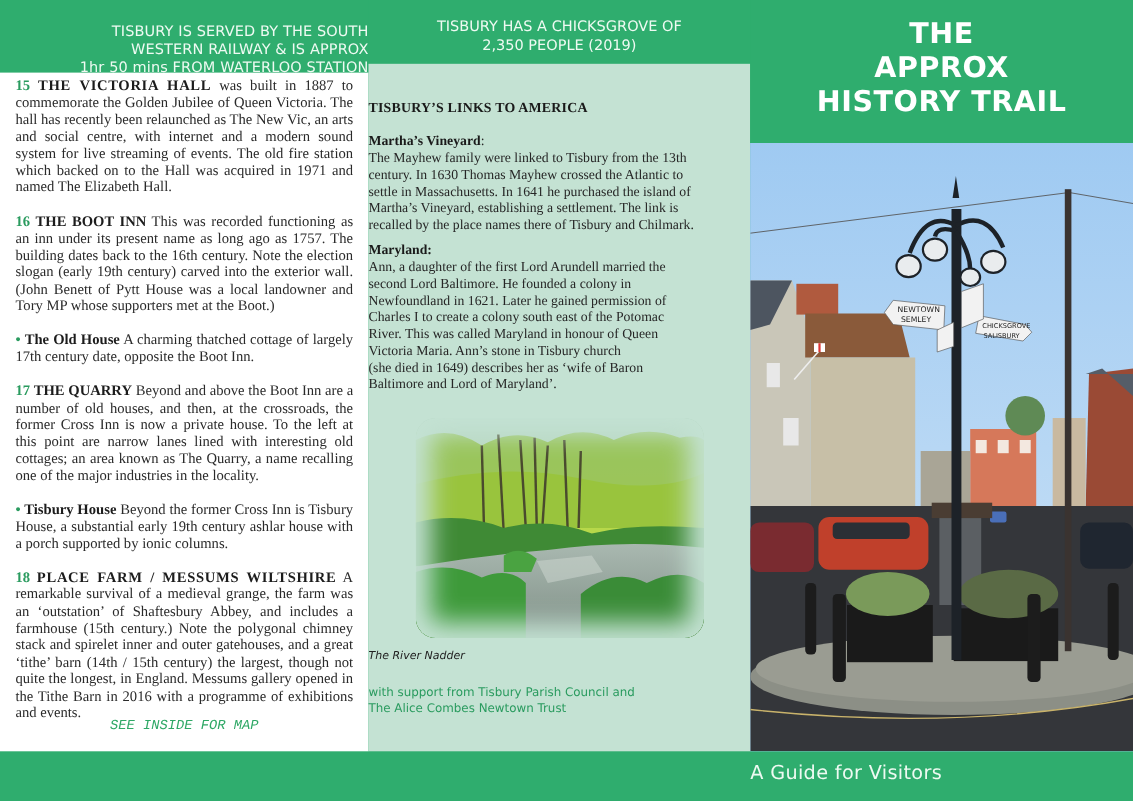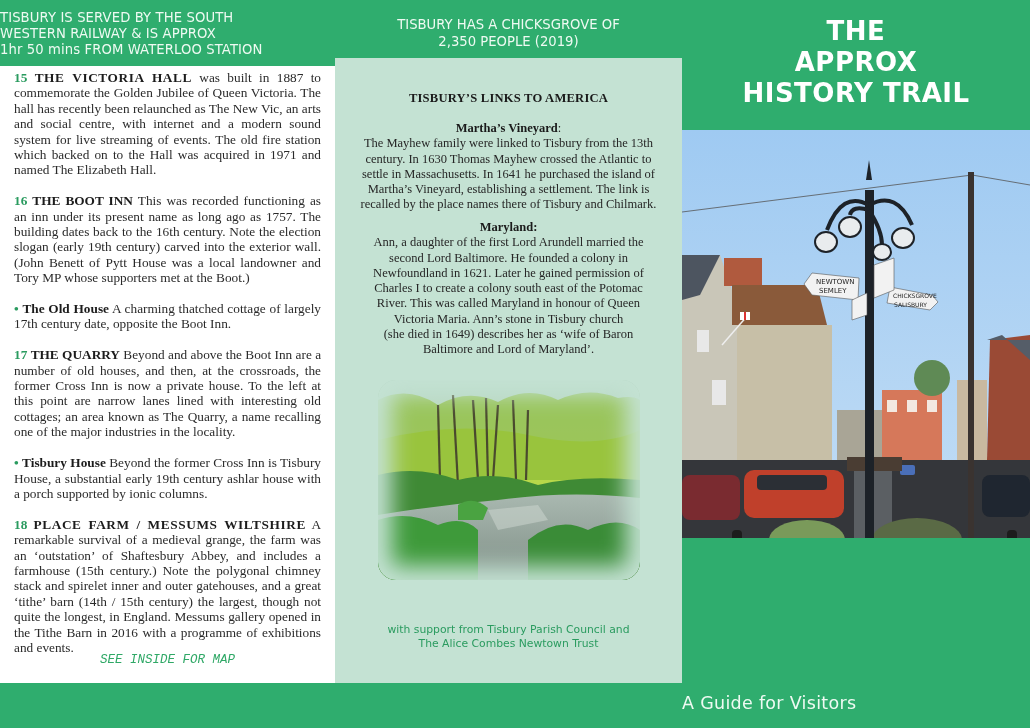--- a/index.html
+++ b/index.html
@@ -4,22 +4,22 @@
   <style>
     * { box-sizing: border-box; margin: 0; padding: 0; }
     html, body { width: 1030px; height: 728px; overflow: hidden; background: #2fad6e; }
     body { position: relative; font-family: "DejaVu Sans", sans-serif; }
 
     .green { background: #2fad6e; }
 
     
     #left-header {
       position: absolute; left: 0; top: 0; width: 335px; height: 66px;
-      color: #eefaf2; text-align: left; font-size: 13.2px; line-height: 16px;
-      padding-top: 10px; letter-spacing: 0.1px;
+      color: #eefaf2; text-align: right; font-size: 13.2px; line-height: 16px;
+      padding-top: 22px; letter-spacing: 0.1px;
     }
     #left-header div { white-space: nowrap; }
     #left-body {
       position: absolute; left: 0; top: 66px; width: 335px; height: 617px;
       background: #ffffff; padding: 4px 14px 0 14px;
       font-family: "Liberation Serif", serif; color: #2a2a2a;
       font-size: 13.3px; line-height: 15.4px; text-align: justify;
     }
     #left-body p { margin-bottom: 15.4px; }
     .num { color: #2a9b5f; font-weight: bold; }
@@ -36,21 +36,21 @@
     #mid-header {
       position: absolute; left: 335px; top: 0; width: 347px; height: 58px;
       color: #eefaf2; text-align: center; font-size: 13.2px; line-height: 17px;
       padding-top: 16px;
     }
     #mid-header div { white-space: nowrap; }
     #mid-body {
       position: absolute; left: 335px; top: 58px; width: 347px; height: 625px;
       background: #c4e2d3;
       font-family: "Liberation Serif", serif; color: #262626;
-      text-align: center; font-size: 12.5px; line-height: 15.3px;
+      font-size: 12.5px; line-height: 15.3px;
     }
     #links-title {
       position: absolute; top: 33px; left: 0; width: 100%;
       font-weight: bold; font-size: 12.6px; letter-spacing: 0.2px; color: #1a1a1a;
     }
     #marthas { position: absolute; top: 63px; left: 0; width: 100%; }
     #maryland { position: absolute; top: 162px; left: 0; width: 100%; }
     .sub-h { font-weight: bold; color: #1a1a1a; }
     .lines div { white-space: nowrap; }
 
@@ -75,21 +75,21 @@
     }
     #leaflet div { white-space: nowrap; }
 
     
     #right-header {
       position: absolute; left: 682px; top: 0; width: 348px; height: 130px;
       color: #ffffff; text-align: center; font-weight: bold;
       font-size: 26px; line-height: 31px; padding-top: 16px; letter-spacing: 0.5px;
     }
     #street-photo {
-      position: absolute; left: 682px; top: 130px; width: 348px; height: 408px; overflow: hidden;
+      position: absolute; left: 682px; top: 130px; width: 348px; height: 553px; overflow: hidden;
       background: #9cc9f0;
     }
     #street-photo svg { display: block; }
 
     
     #footer {
       position: absolute; left: 0; top: 683px; width: 1030px; height: 45px;
     }
     #footer-text {
       position: absolute; left: 682px; width: 348px; top: 10px; text-align: left;
@@ -205,20 +205,21 @@
       <path d="M0 135 Q60 125 120 120 Q190 110 262 118 L262 200 L0 200 Z" fill="url(#water)"></path>
       <path d="M110 130 L160 125 L170 140 L120 150 Z" fill="#c8d2cc" opacity="0.6"></path>
 
       <path d="M0 140 Q30 130 60 145 Q85 135 100 150 L100 200 L0 200 Z" fill="#3e9a3a"></path>
       <path d="M150 160 Q180 135 210 150 Q240 135 262 150 L262 200 L150 200 Z" fill="#3a8c37"></path>
       <path d="M80 125 Q95 115 110 128 L105 140 L80 140 Z" fill="#4aa341"></path>
     </svg>
     <div class="vignette"></div>
   </div>
 
+  <div id="river-caption">The River Nadder</div>
 
   <div id="leaflet">
     <div>with support from Tisbury Parish Council and</div>
     <div>The Alice Combes Newtown Trust</div>
   </div>
 </div>
 
 <div id="right-header" class="green">
   <div>THE</div>
   <div>APPROX</div>

